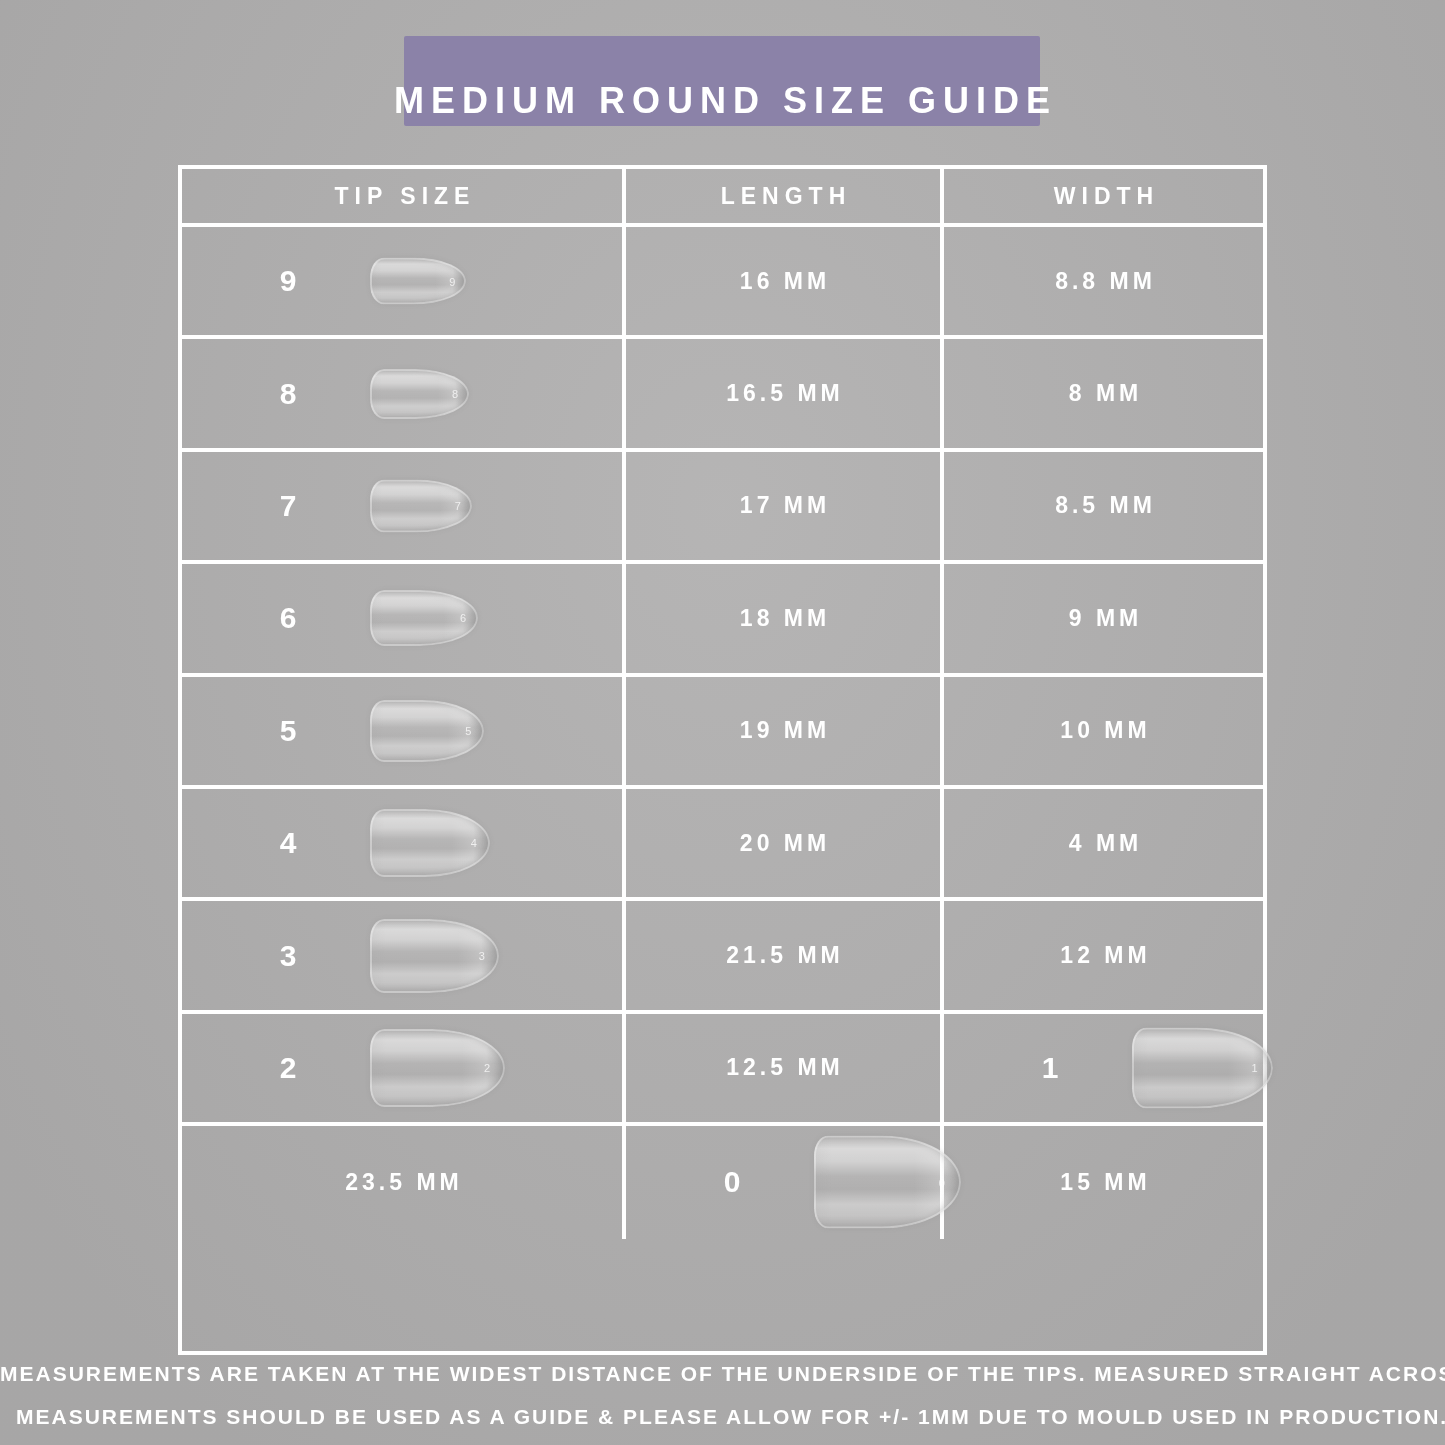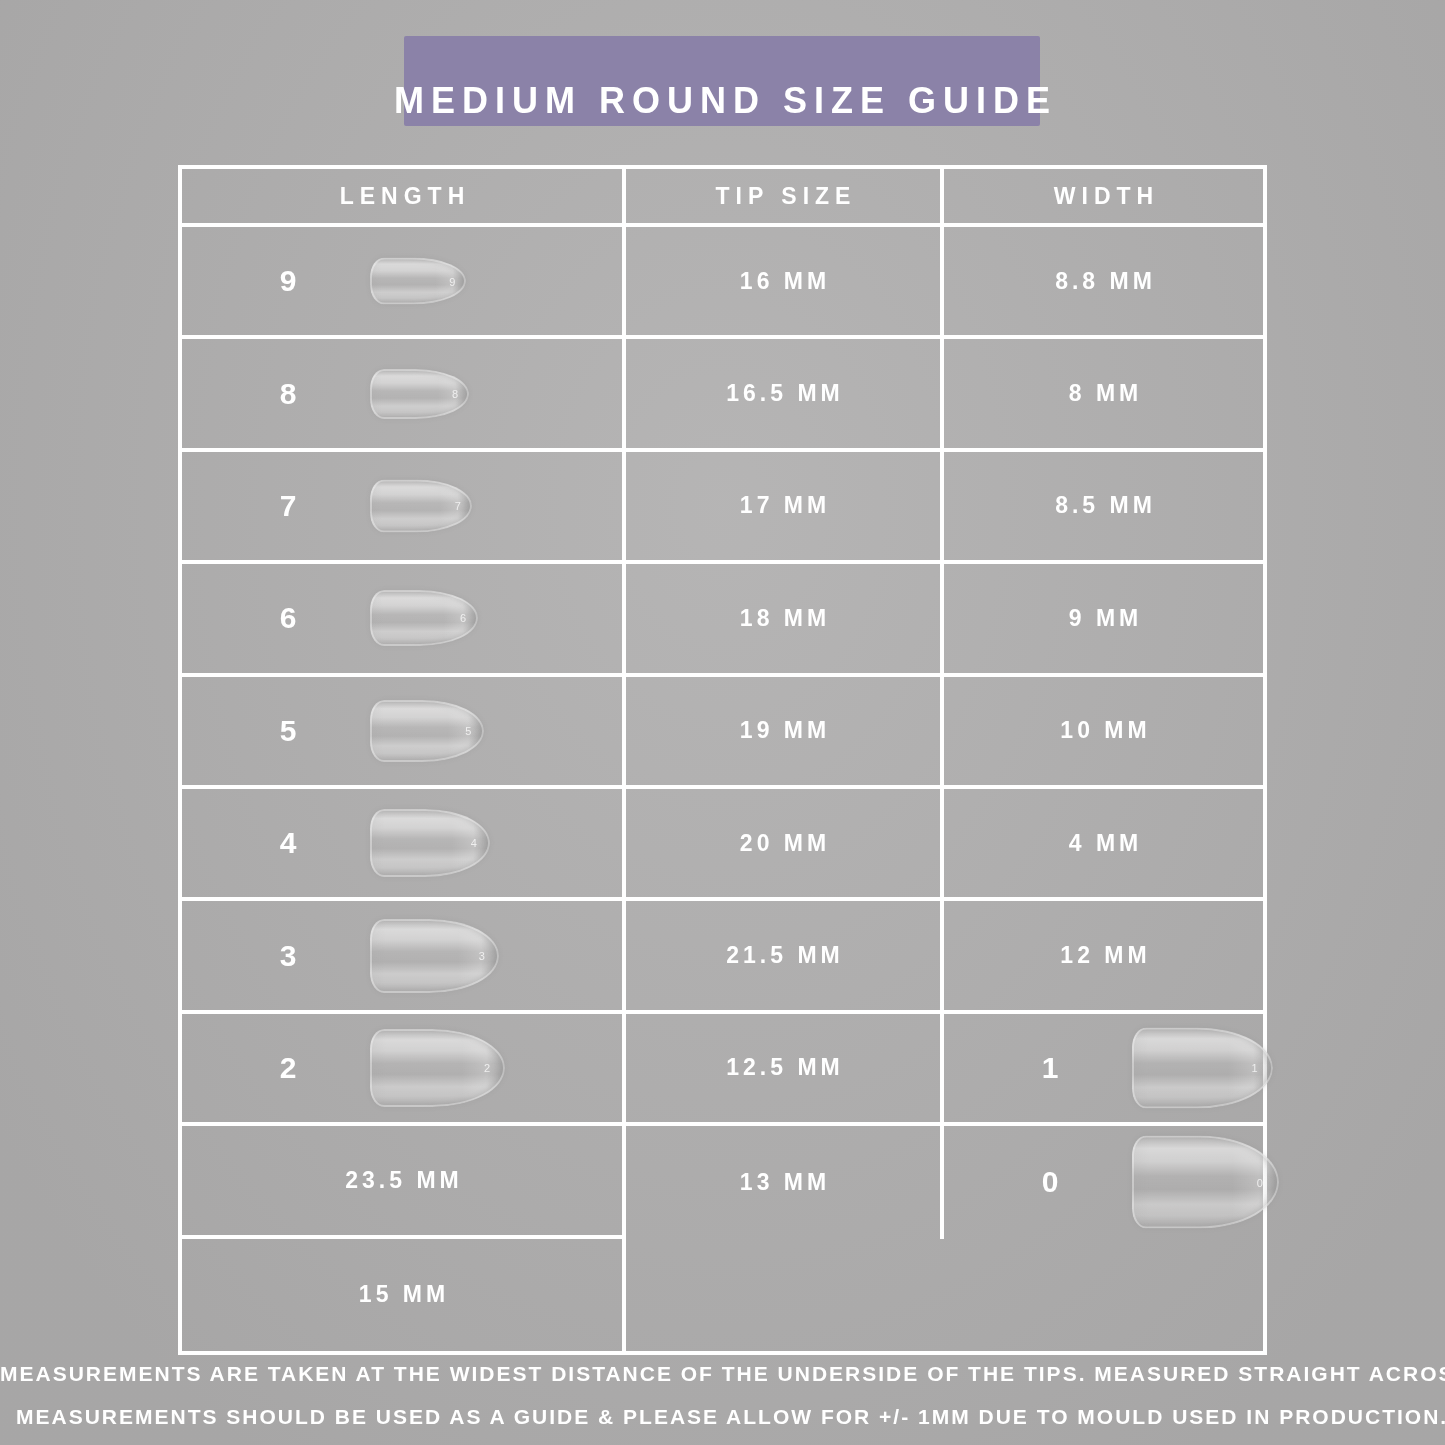--- a/index.html
+++ b/index.html
@@ -99,22 +99,22 @@
 <body>
 
 <div class="canvas">
 
   <div class="banner">
     <div class="title">MEDIUM ROUND SIZE GUIDE</div>
   </div>
 
   <div class="size-table">
 
+    <div class="cell th">TIP SIZE</div>
     <div class="cell th">LENGTH</div>
-    <div class="cell th">TIP SIZE</div>
     <div class="cell th">WIDTH</div>
 
     <div class="cell size-cell">
       <span class="size-num">9</span>
       <div class="tip" style="width: 96px; height: 47px;">
           <span class="tip-mark">9</span>
         </div>
     </div>
     <div class="cell">
         <span class="val">16 MM</span>
@@ -213,23 +213,20 @@
 
     <div class="cell size-cell">
       <span class="size-num">1</span>
       <div class="tip" style="width: 141px; height: 81px;">
           <span class="tip-mark">1</span>
         </div>
     </div>
     <div class="cell">
         <span class="val">23.5 MM</span>
       </div>
-    <div class="cell">
-        <span class="val">13 MM</span>
-      </div>
 
     <div class="cell size-cell">
       <span class="size-num">0</span>
       <div class="tip" style="width: 147px; height: 93px;">
           <span class="tip-mark">0</span>
         </div>
     </div>
     <div class="cell">
         <span class="val">15 MM</span>
       </div>

